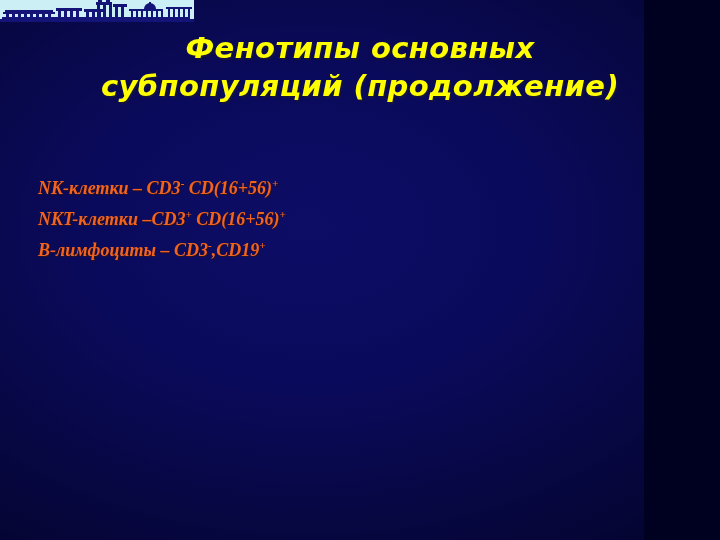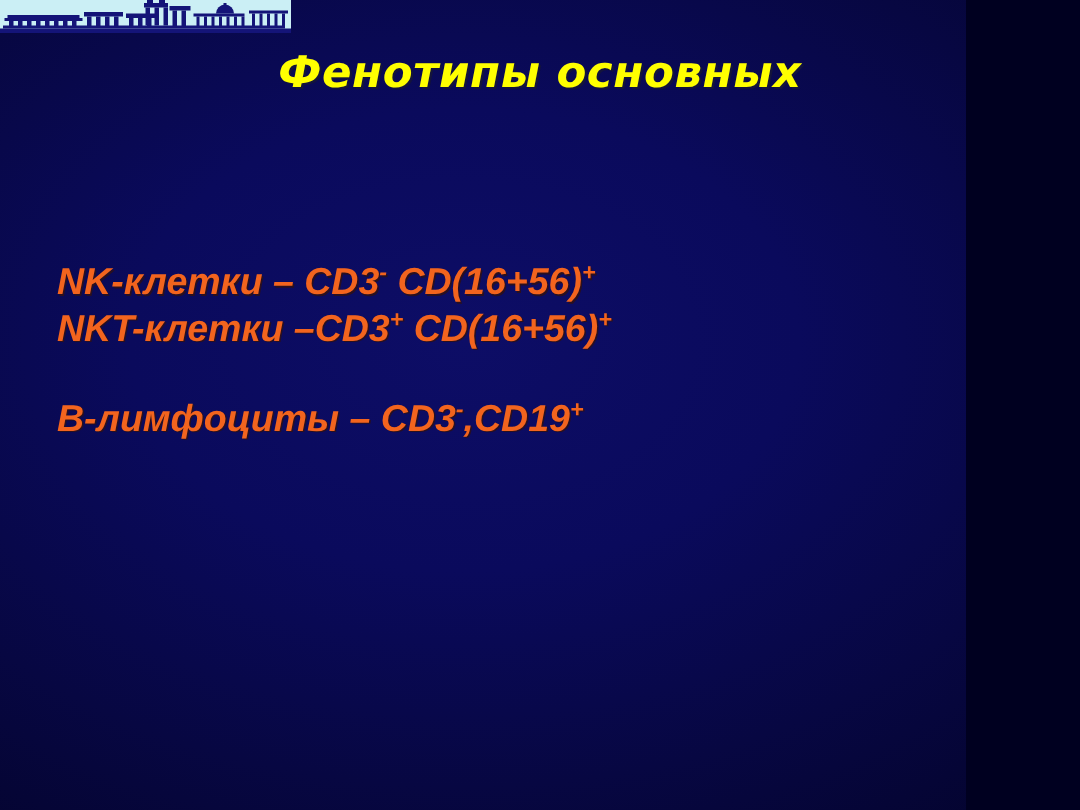--- a/index.html
+++ b/index.html
@@ -51,30 +51,30 @@
   }
 
   
   #body-block {
     position: absolute;
     left: 38px;
     top: 173px;
     width: 660px;
   }
   .body-line {
-    font-family: Liberation Sans, sans-serif;
+    font-family: Liberation Serif, serif;
     font-weight: bold;
     font-style: italic;
-    font-size: 25px;
+    font-size: 18px;
     line-height: 31px;
     color: #f2641e;
     white-space: nowrap;
     text-shadow: 1px 1px 0 #2a1020;
   }
-  .body-line.gap-after { margin-bottom: 29px; }
+  .body-line.gap-after { }
   .body-line.loose { line-height: 45px; }
   .sup {
     font-size: 0.62em;
     vertical-align: super;
     line-height: 0;
     font-style: italic;
   }
   .sub {
     font-size: 0.62em;
     vertical-align: sub;
@@ -145,20 +145,21 @@
         <rect x="173" y="9" width="2" height="9"></rect>
         <rect x="178" y="9" width="2" height="9"></rect>
         <rect x="183" y="9" width="2" height="9"></rect>
         <rect x="188" y="9" width="2" height="9"></rect>
       </g>
     </svg>
   </div>
 
   <div id="title-block">
     <div class="title-line">Фенотипы основных</div>
+    <div class="title-line">субпопуляций (продолжение)</div>
   </div>
 
   <div id="body-block">
       <div class="body-line">NK-клетки –  CD3<span class="sup">-</span> CD(16+56)<span class="sup">+</span></div>
       <div class="body-line gap-after">NKT-клетки –CD3<span class="sup">+</span> CD(16+56)<span class="sup">+</span></div>
       <div class="body-line">В-лимфоциты – CD3<span class="sup">-</span>,CD19<span class="sup">+</span></div>
     </div>
 
 </div>
 

